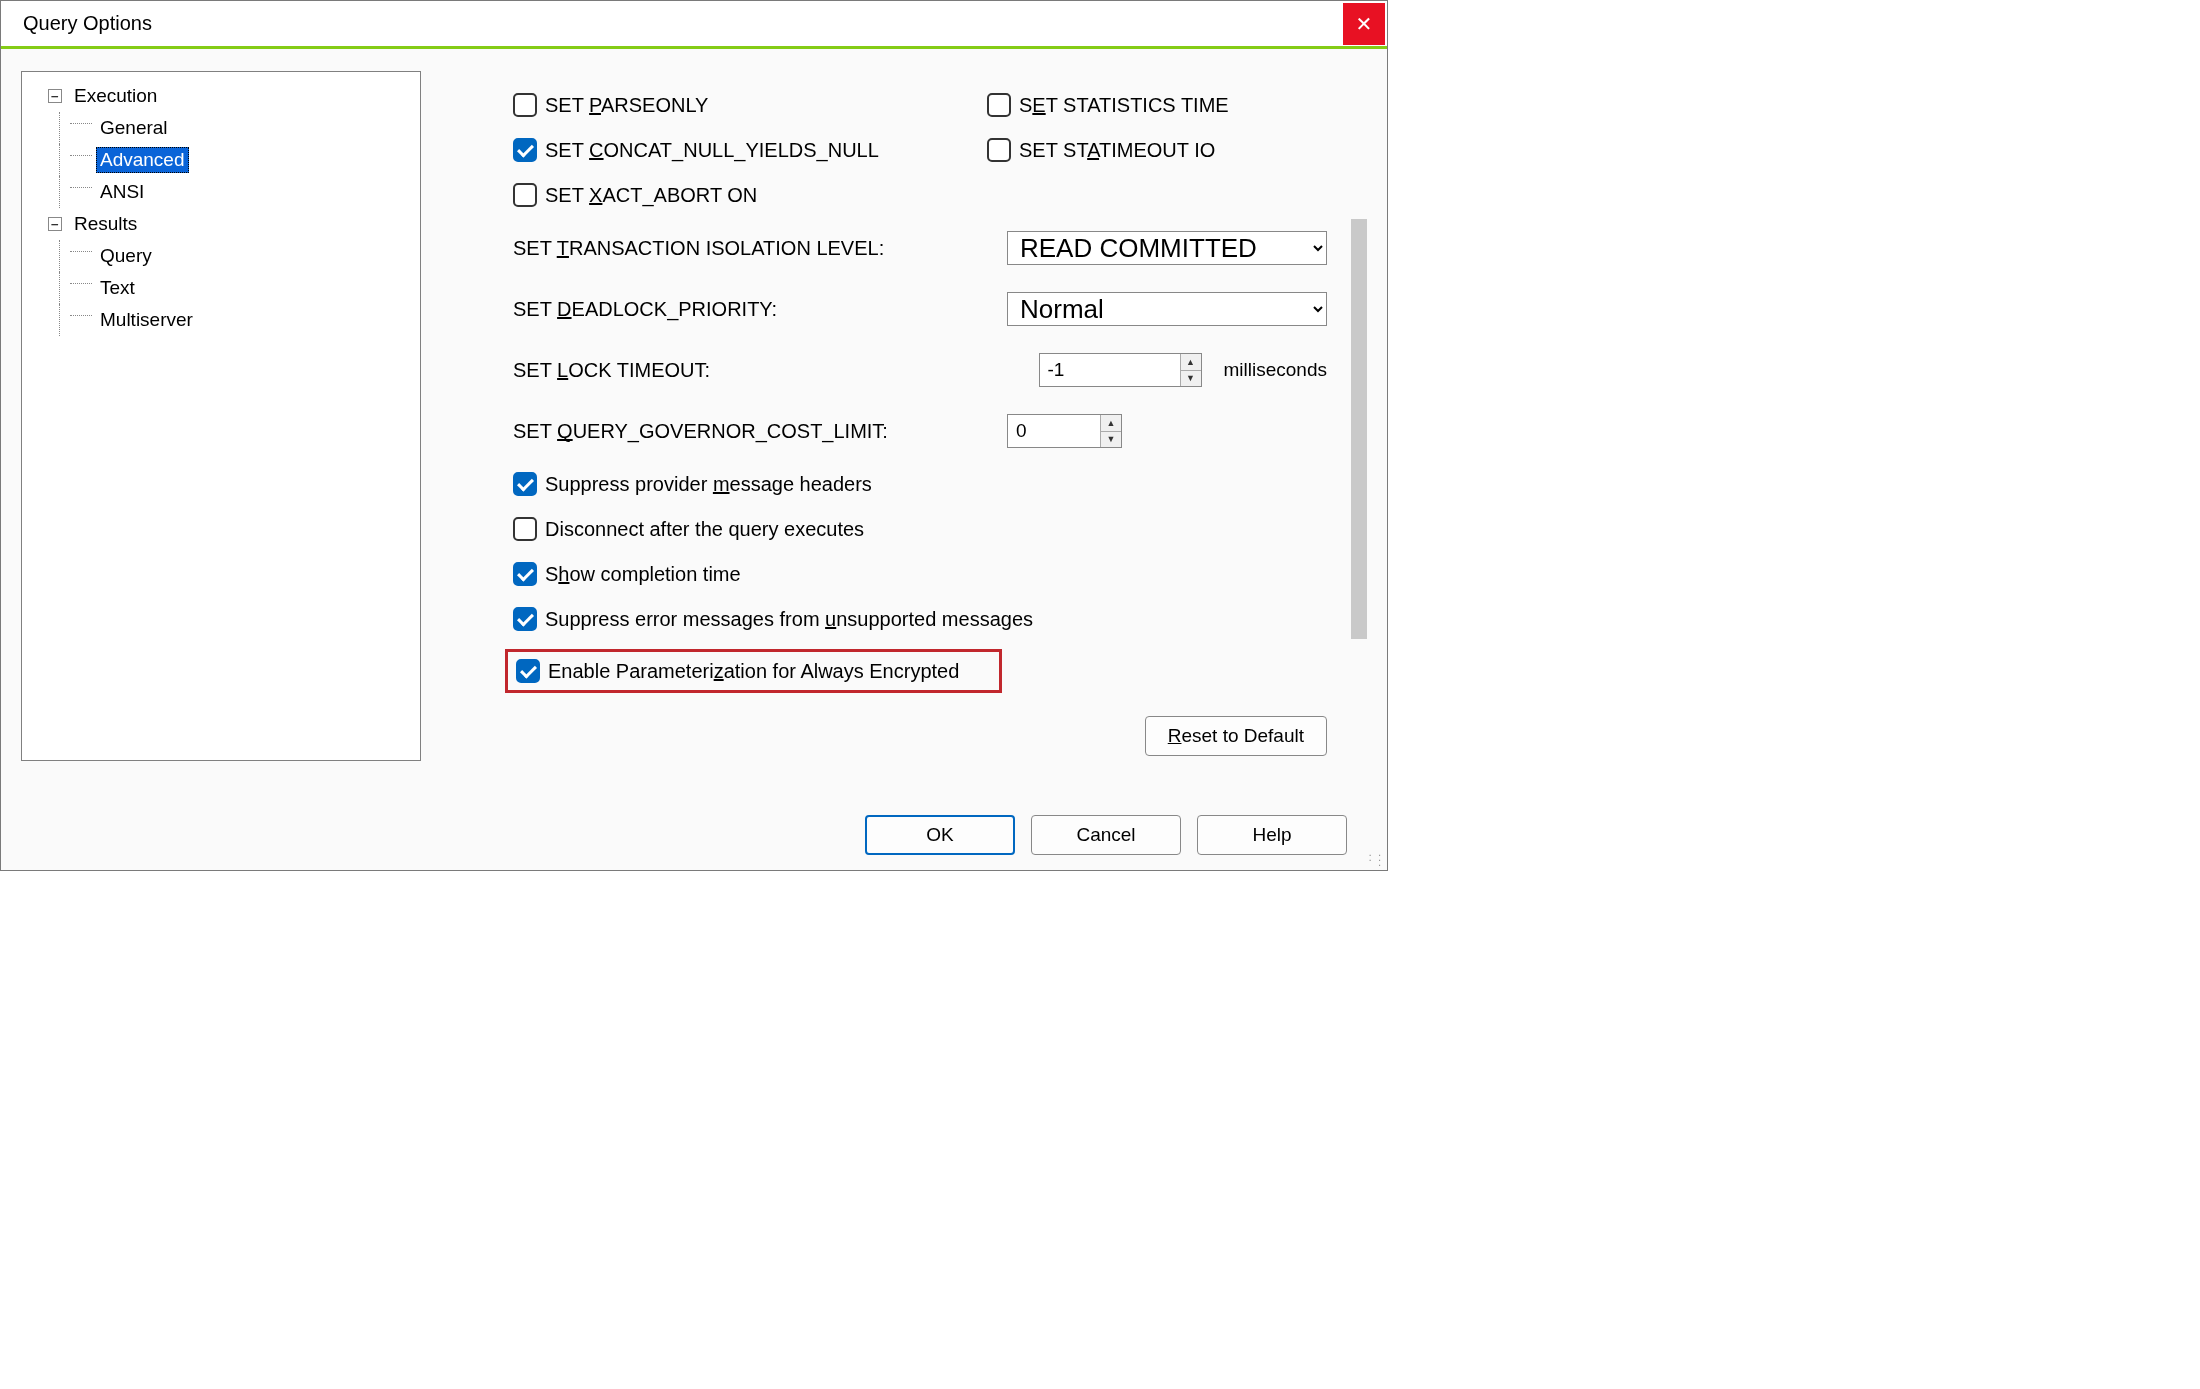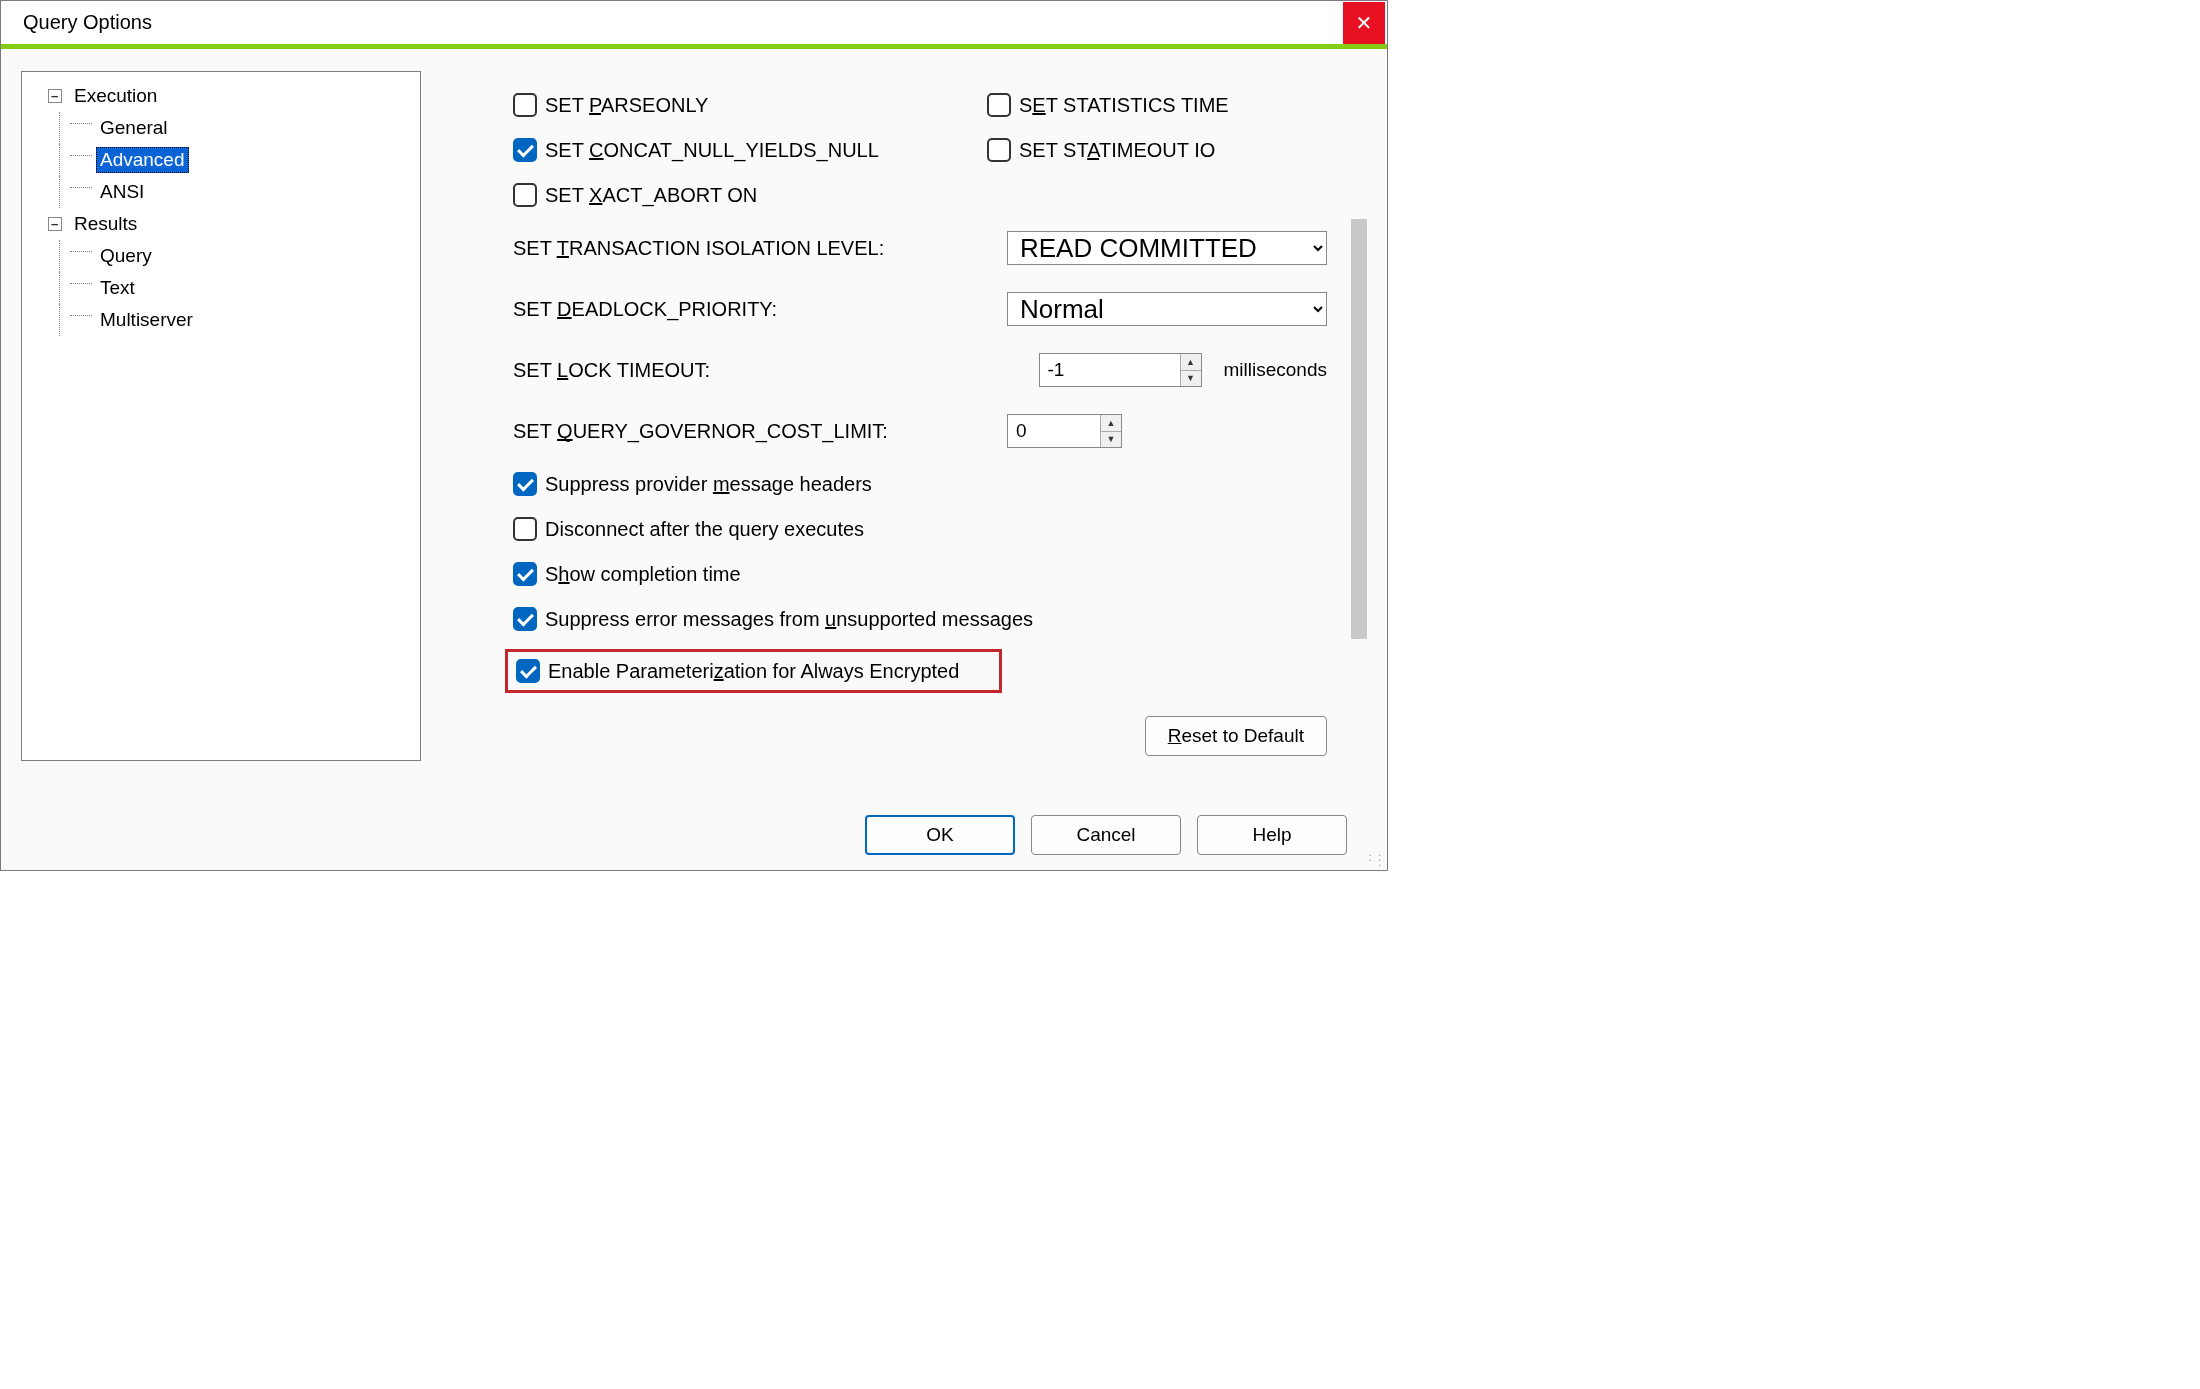--- a/index.html
+++ b/index.html
@@ -17,21 +17,21 @@
     border:1px solid #7a7a7a;
     position:relative;
     overflow:hidden;
   }
   .titlebar {
     height:48px;
     display:flex;
     align-items:center;
     justify-content:space-between;
     background:#fff;
-    border-bottom:5px solid #84cc16;
+    border-bottom:3px solid #84cc16;
   }
   .titlebar .title { 
     padding-left:22px; 
     font-size:20px;
     color:#000;
   }
   .titlebar .close-btn {
     width:42px;
     height:42px;
     background:#e81123;

